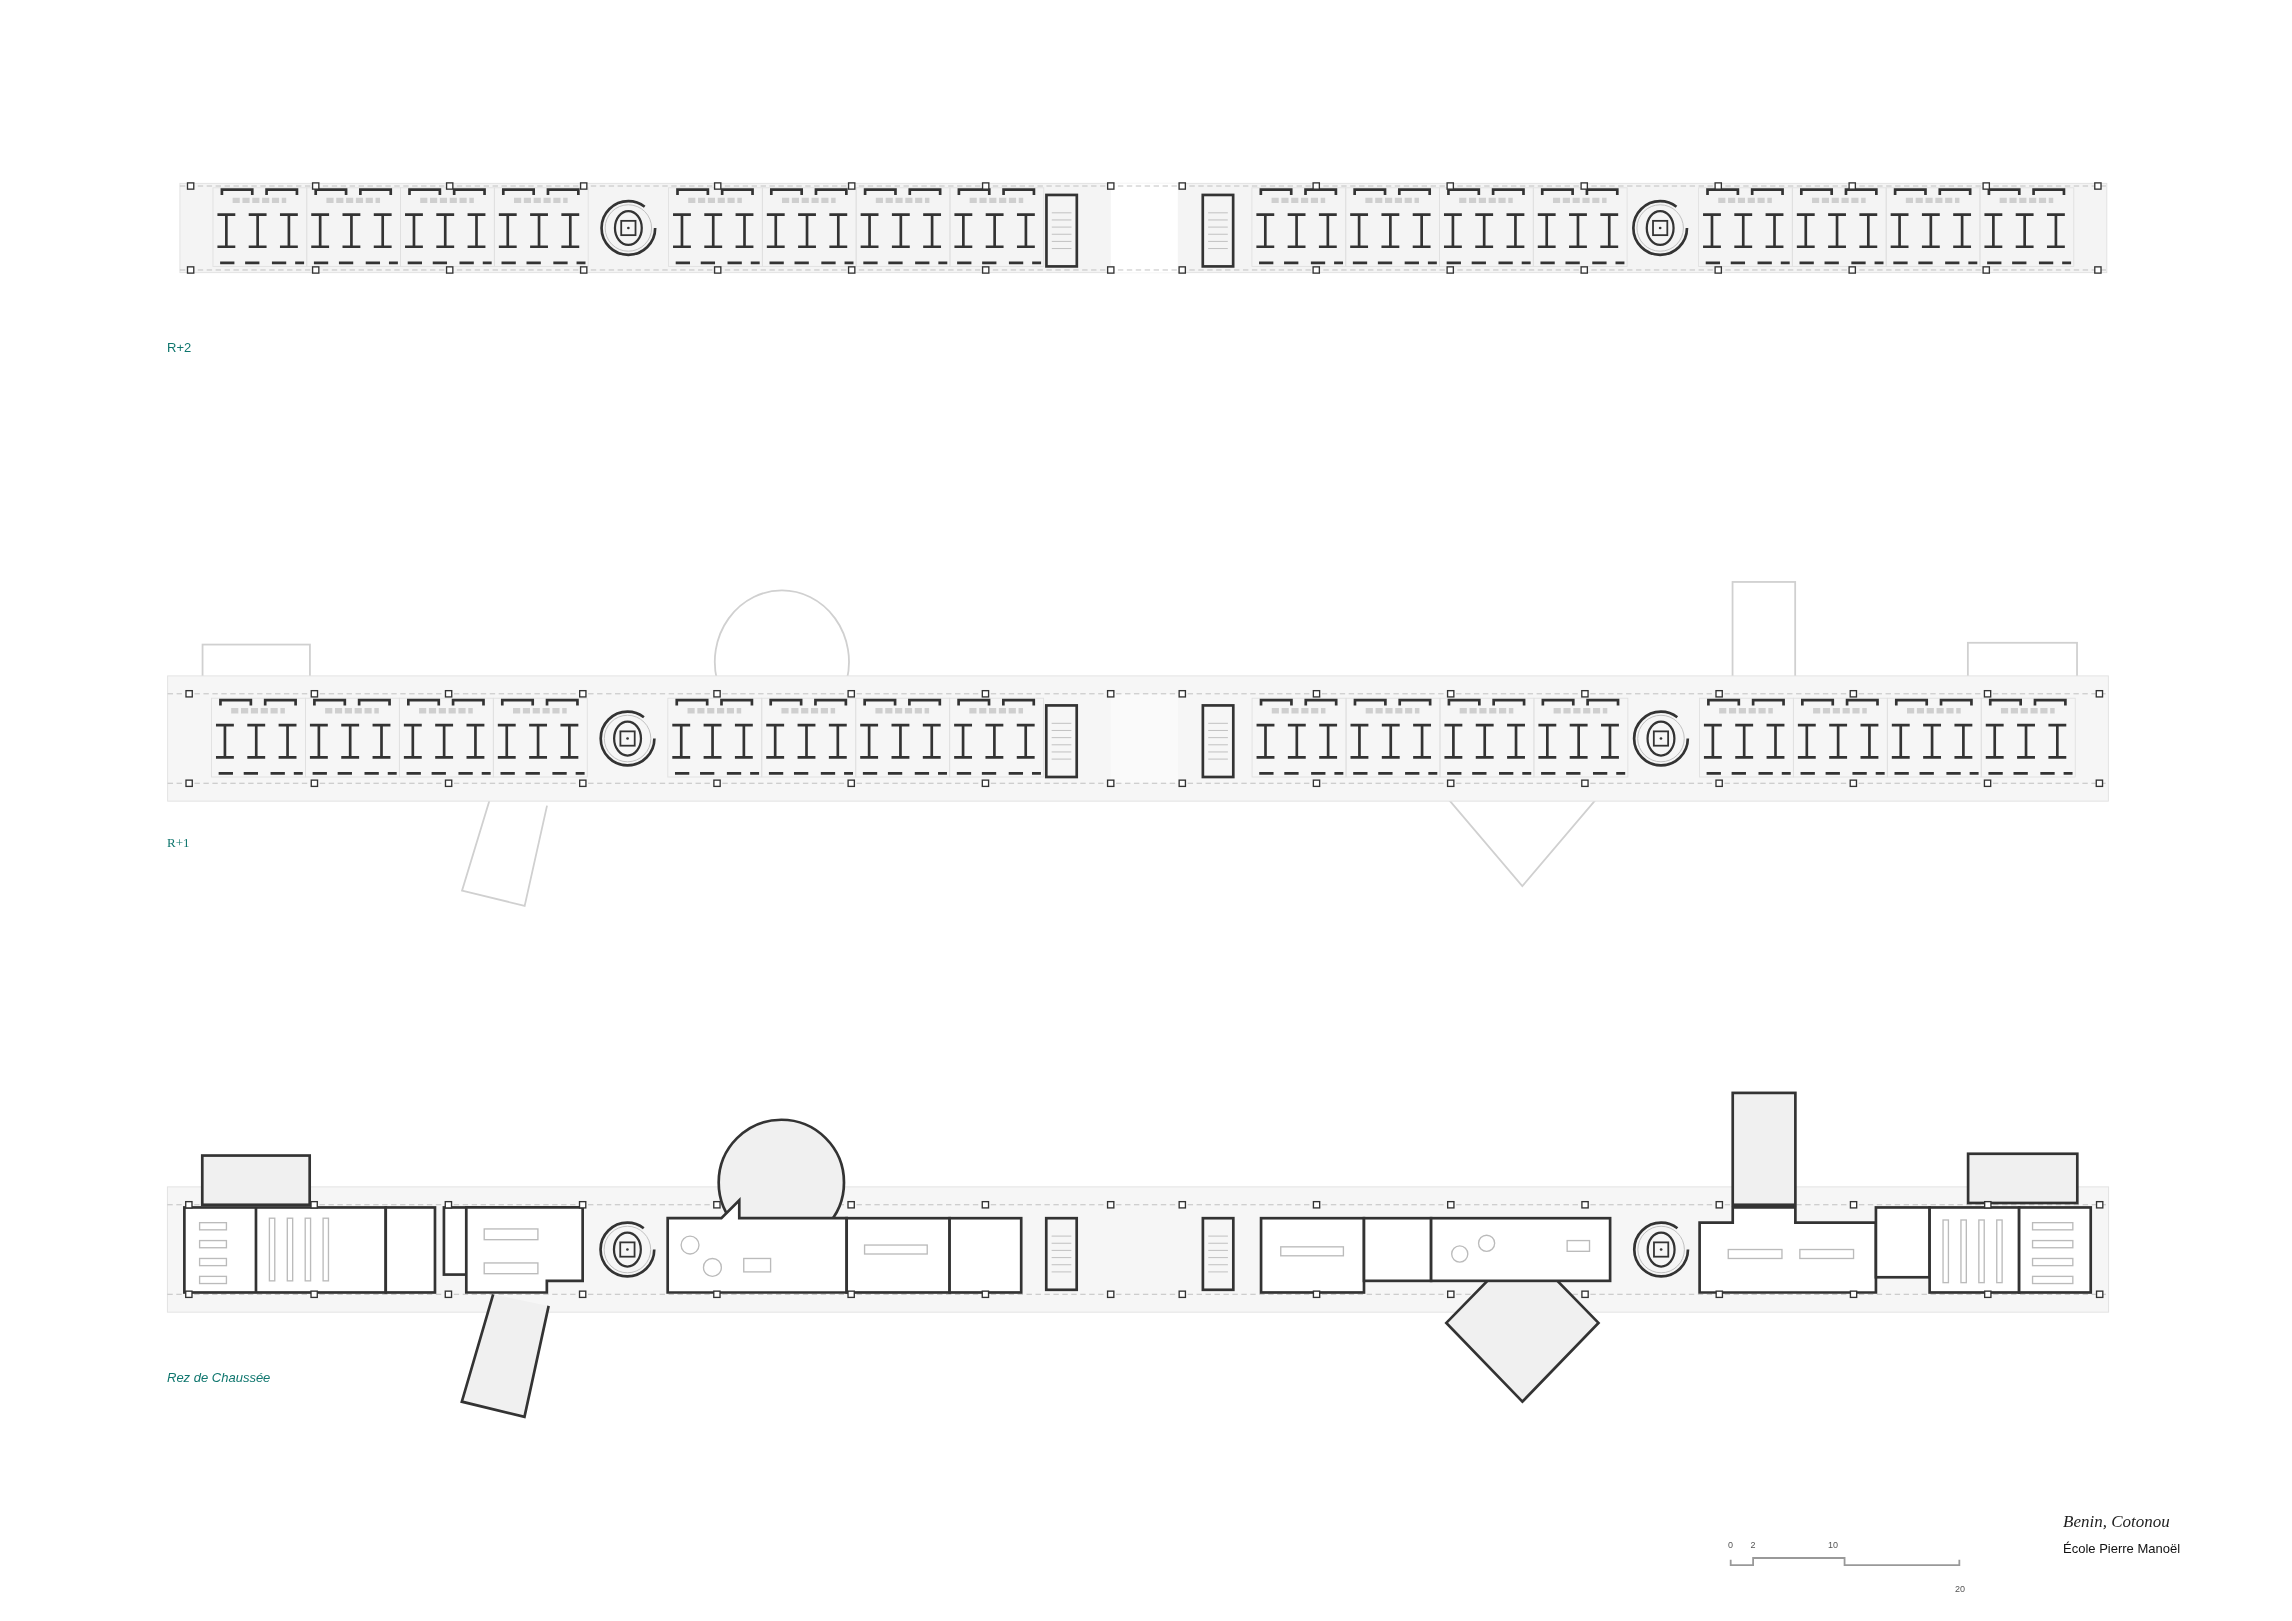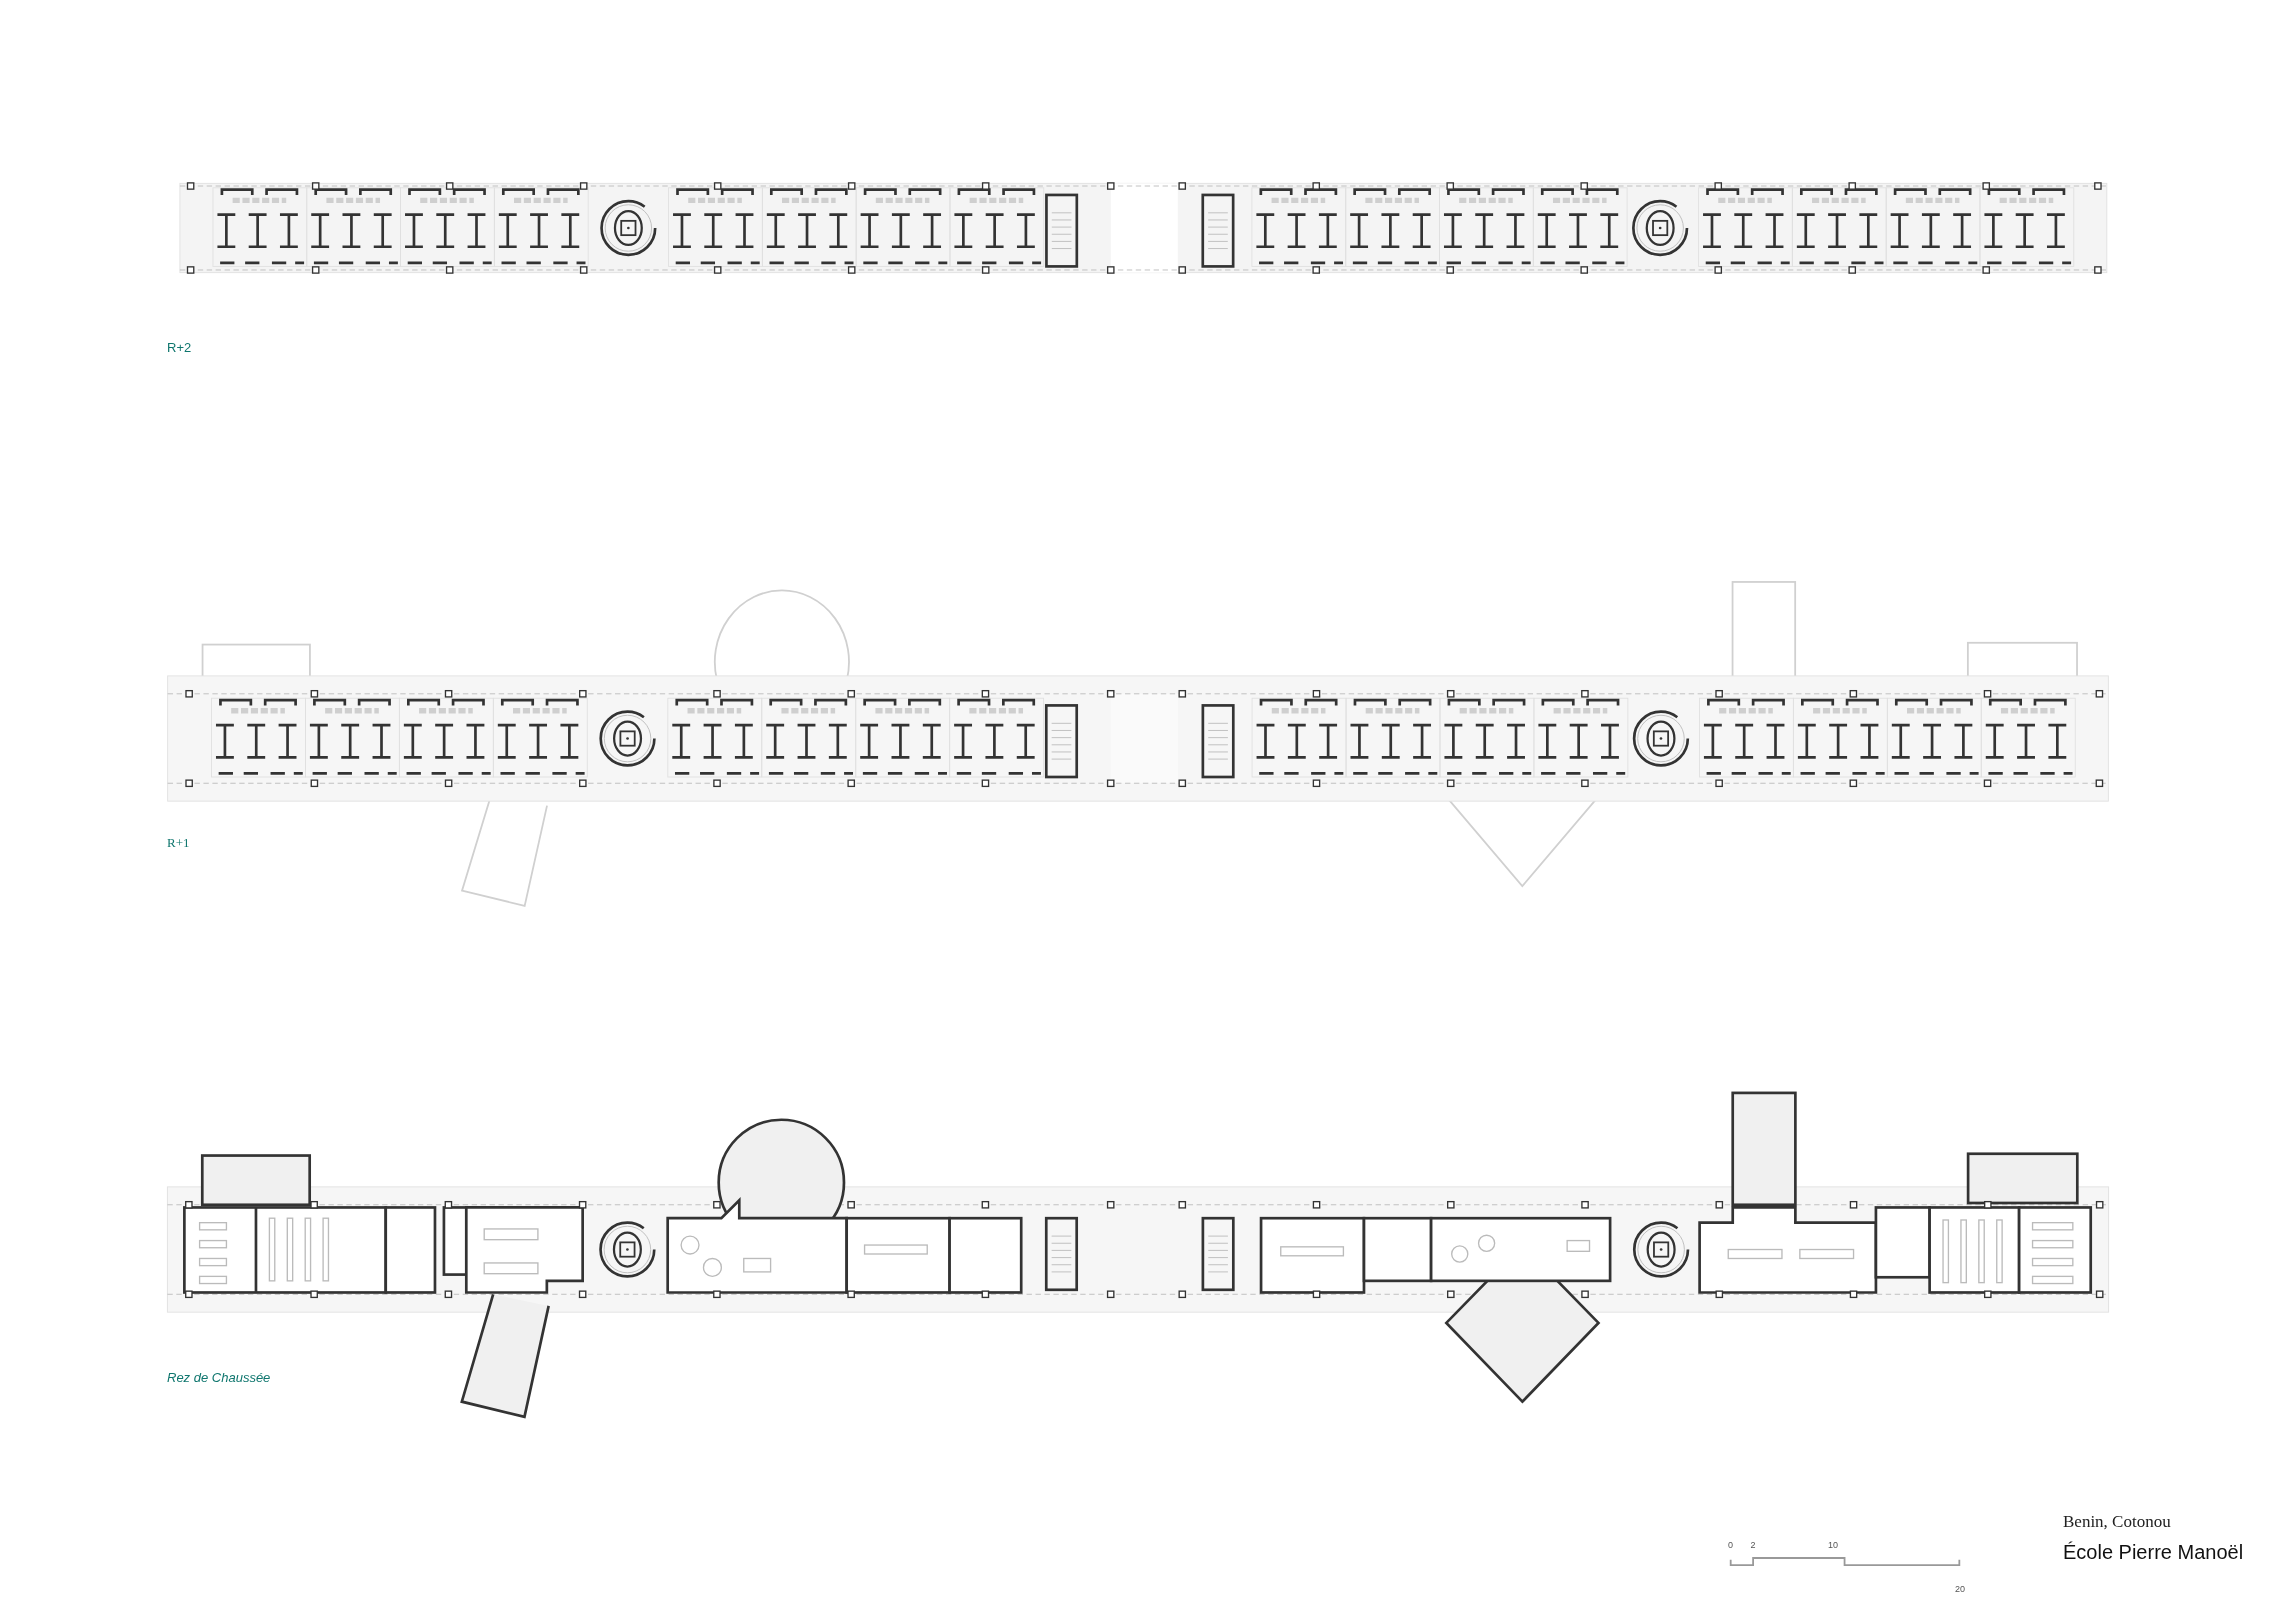--- a/index.html
+++ b/index.html
@@ -1,22 +1,22 @@
 <!DOCTYPE html>
 <html style="font-size:14.3px"><head>
 <meta charset="utf-8">
 <style>
   html,body{margin:0;padding:0;background:#ffffff;}
   body{width:2293px;height:1621px;position:relative;overflow:hidden;font-family:"Liberation Sans",sans-serif;color:#111;}
   .plan{position:absolute;left:0;width:2293px;}
   .floor-label{position:absolute;left:167px;font-size:13px;color:#0f766e;font-family:"Liberation Sans",sans-serif;}
   svg{display:block;}
   .title-block{position:absolute;left:2063px;top:1512px;}
-  .loc{font-family:"Liberation Serif",serif;font-size:17px;color:#222;margin-bottom:9px;}
-  .name{font-family:"Liberation Sans",sans-serif;font-size:20px;color:#111;}
+  .loc{font-family:"Liberation Serif",serif;font-size:17px;color:#222;margin-bottom:9px;font-style:italic;}
+  .name{font-family:"Liberation Sans",sans-serif;font-size:13px;color:#111;}
   .scalebar{position:absolute;left:1728px;top:1540px;width:313px;height:36px;}
   .tick{position:absolute;top:0;font-size:9px;color:#555;font-family:"Liberation Sans",sans-serif;}
 </style>
 </head>
 <body>
 
 <svg width="0" height="0" style="position:absolute">
   <defs>
 
     <g id="bay">

